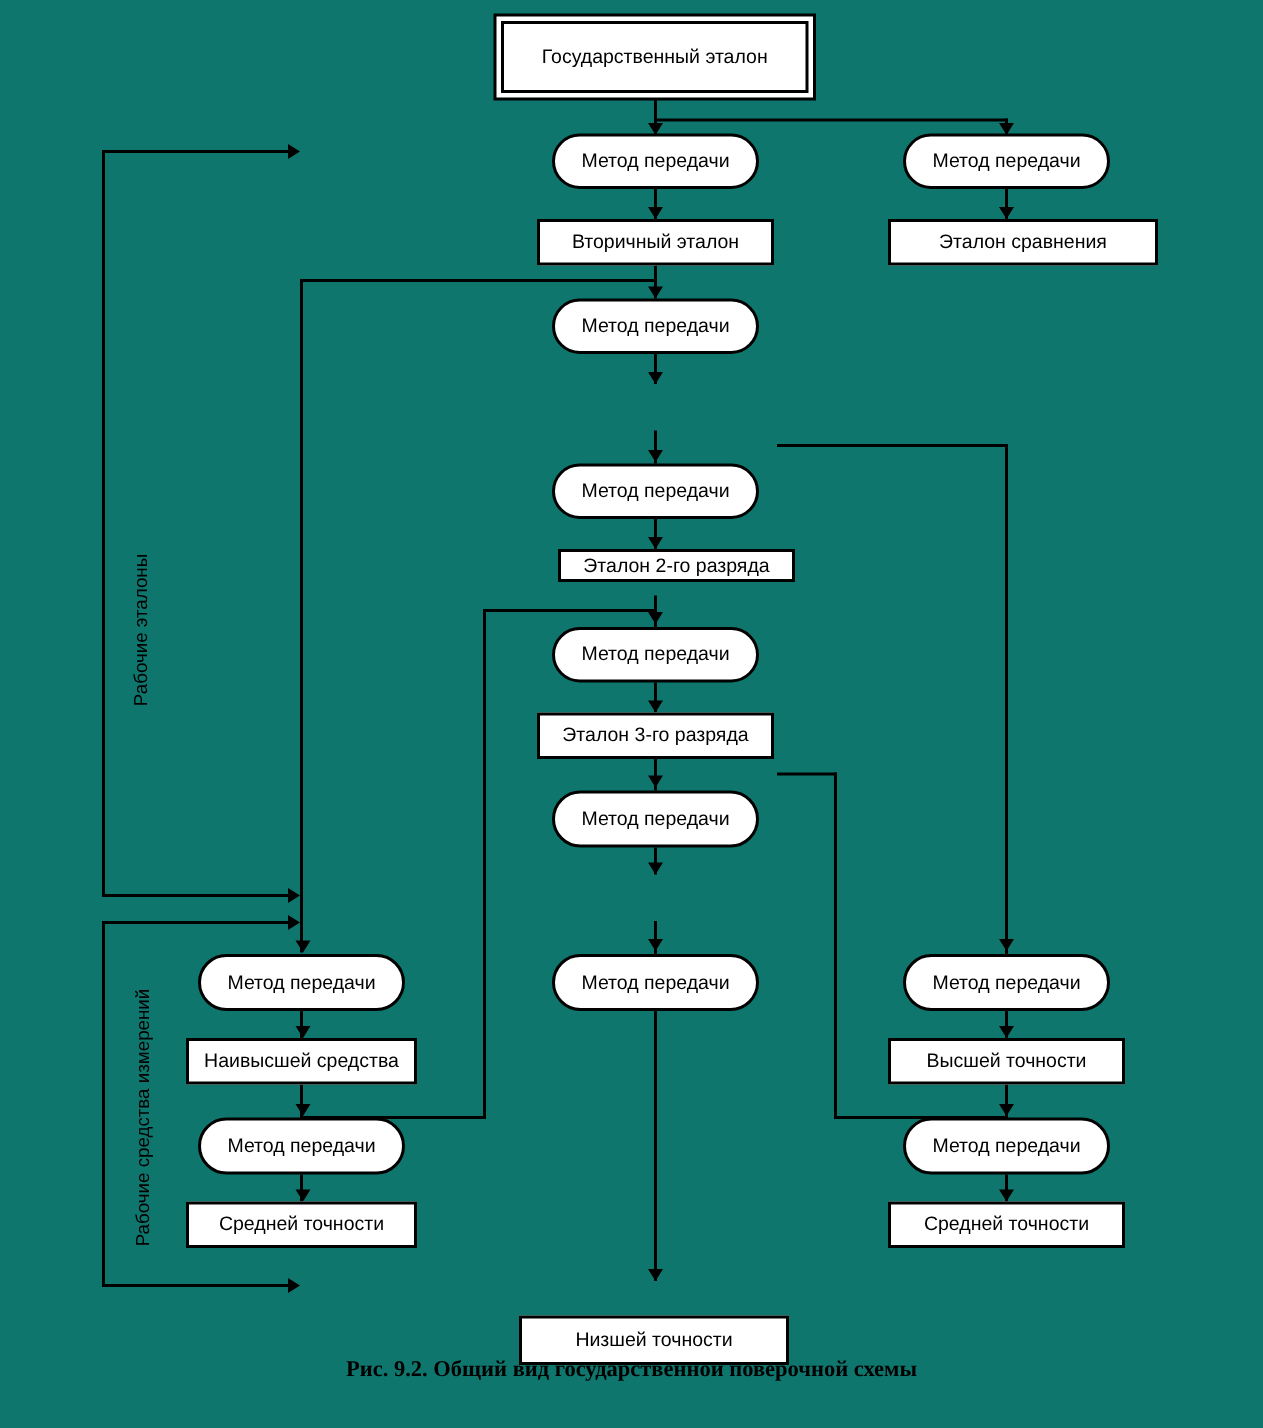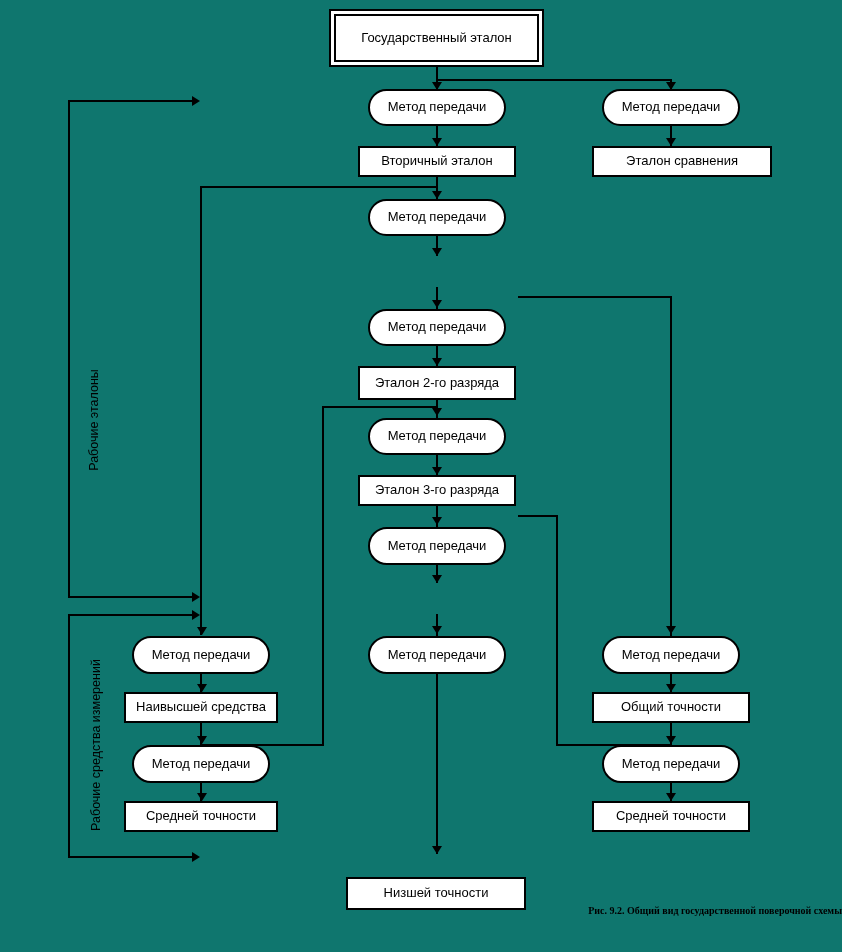--- a/index.html
+++ b/index.html
@@ -70,24 +70,24 @@
     height: 0;
     border-top: 5px solid transparent;
     border-bottom: 5px solid transparent;
     border-left: 8px solid #000;
     z-index: 2;
   }
   .caption {
     position: absolute;
     left: 0;
     right: 0;
-    text-align: right;
+    text-align: center;
     font-family: "Liberation Serif", serif;
     font-weight: bold;
-    font-size: 10px;
+    font-size: 15px;
   }
 </style>
 </head>
 <body>
 
 <div id="root">
 
   <div class="ln" style="left:436px; top:62px; width:2px; height:18px;"></div>
 
   <div class="ln" style="left:436px; top:79px; width:236px; height:2px;"></div>
@@ -200,21 +200,21 @@
 
   <div class="node pill" style="left:368px; top:199px; width:138px; height:37px;">
     <span>Метод передачи</span>
   </div>
 
 
   <div class="node pill" style="left:368px; top:309px; width:138px; height:37px;">
     <span>Метод передачи</span>
   </div>
 
-  <div class="node rect" style="left:358px; top:366px; width:158px; height:34px;">
+  <div class="node rect" style="left:372px; top:366px; width:158px; height:22px;">
     <span>Эталон 2-го разряда</span>
   </div>
 
   <div class="node pill" style="left:368px; top:418px; width:138px; height:37px;">
     <span>Метод передачи</span>
   </div>
 
   <div class="node rect" style="left:358px; top:475px; width:158px; height:31px;">
     <span>Эталон 3-го разряда</span>
   </div>
@@ -242,21 +242,21 @@
 
   <div class="node rect" style="left:124px; top:801px; width:154px; height:31px;">
     <span>Средней точности</span>
   </div>
 
   <div class="node pill" style="left:602px; top:636px; width:138px; height:38px;">
     <span>Метод передачи</span>
   </div>
 
   <div class="node rect" style="left:592px; top:692px; width:158px; height:31px;">
-    <span>Общий точности</span>
+    <span>Высшей точности</span>
   </div>
 
   <div class="node pill" style="left:602px; top:745px; width:138px; height:38px;">
     <span>Метод передачи</span>
   </div>
 
   <div class="node rect" style="left:592px; top:801px; width:158px; height:31px;">
     <span>Средней точности</span>
   </div>
 

